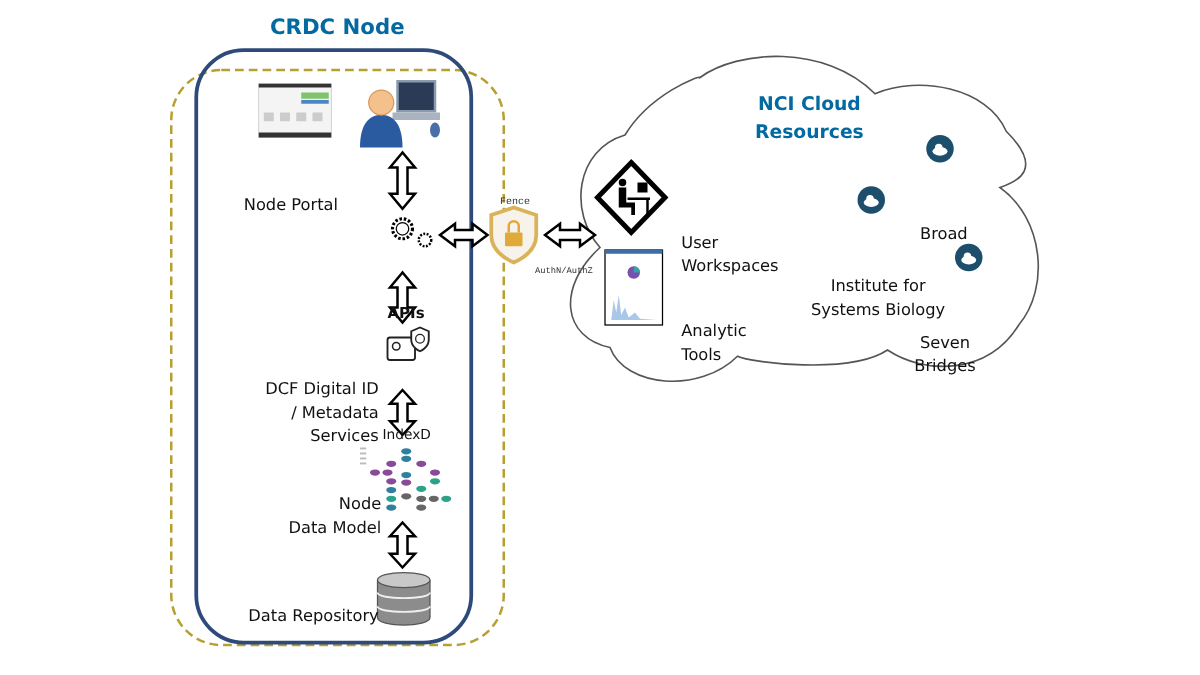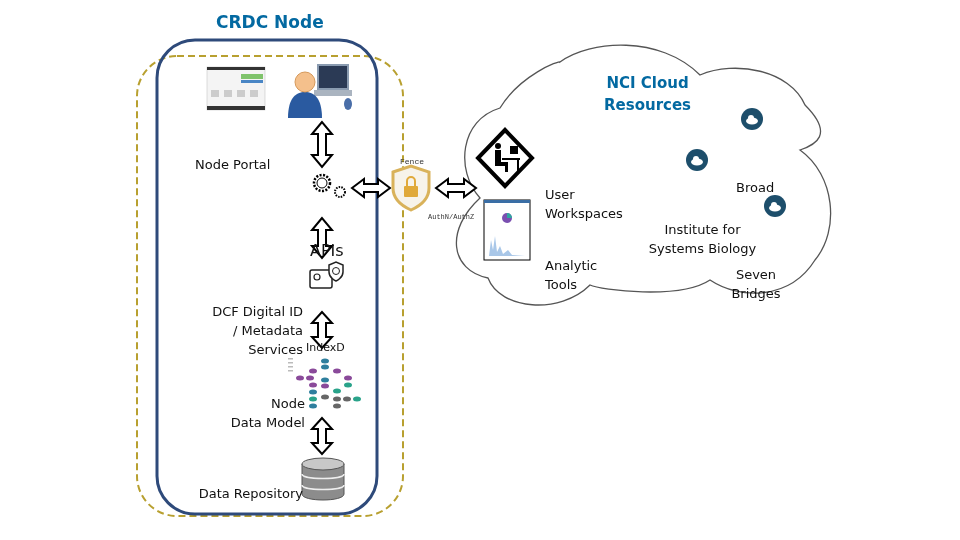--- a/index.html
+++ b/index.html
@@ -159,21 +159,21 @@
   </g>
 </svg>
 
 <div class="title" style="left:216px; top:12px; font-size:17px;">CRDC Node</div>
 <div class="title" style="left:604px; top:72px; font-size:15px; line-height:22px; text-align:center;">
   <div>NCI Cloud</div>
   <div>Resources</div>
 </div>
 
 <div class="lbl" style="left:195px; top:111px;">Node Portal</div>
-<div class="lbl" style="left:310px; top:197px; font-size:16px; font-weight:normal;">APIs</div>
+<div class="lbl" style="left:310px; top:197px; font-size:12px; font-weight:bold;">APIs</div>
 
 <div class="lbl right" style="left:160px; top:258px; width:107px;">
   <div>DCF Digital ID</div>
   <div>/ Metadata</div>
   <div>Services</div>
 </div>
 <div class="lbl" style="left:306px; top:294px; font-size:11px;">IndexD</div>
 
 <div class="lbl right" style="left:150px; top:350px; width:119px;">
   <div>Node</div>

